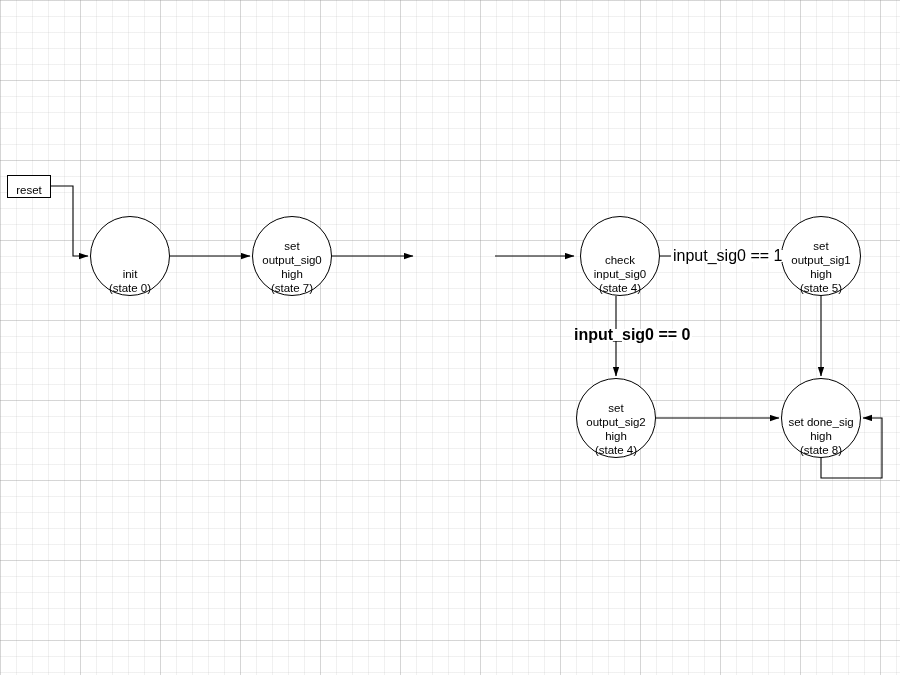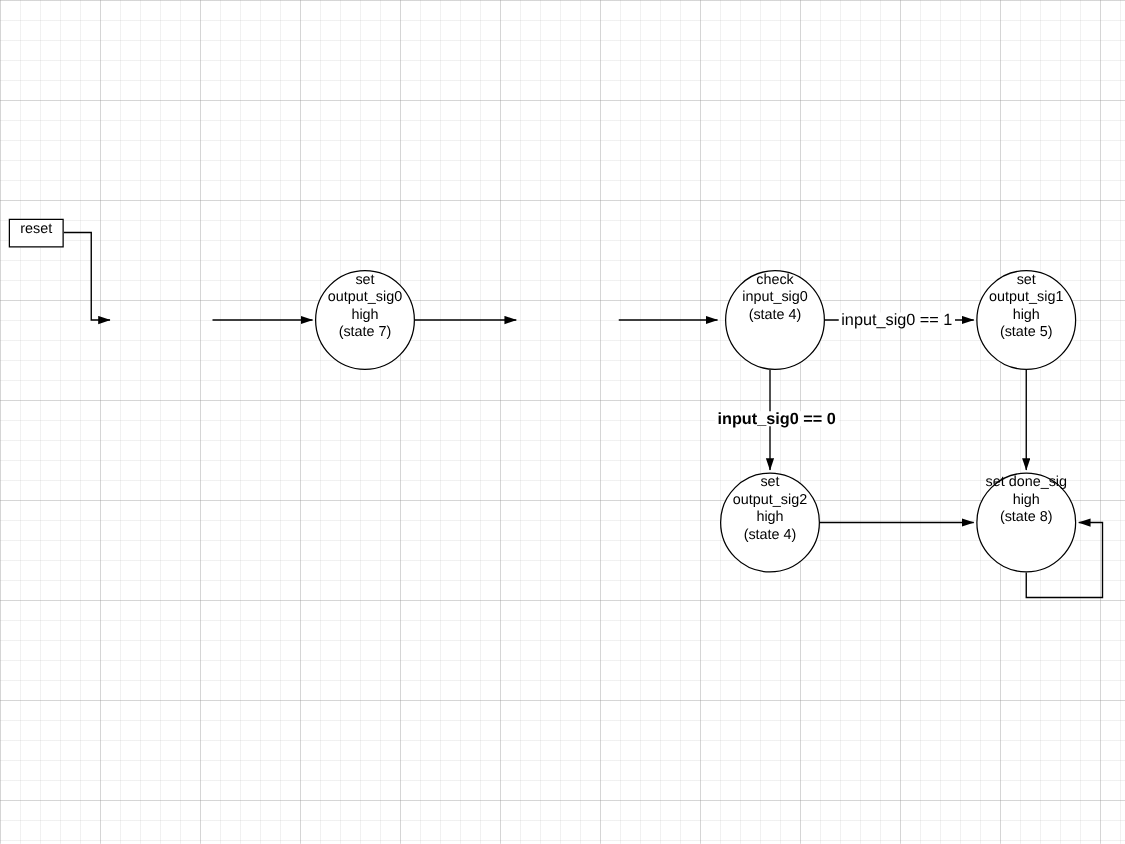--- a/index.html
+++ b/index.html
@@ -37,21 +37,21 @@
     top: 0;
     width: 900px;
     height: 675px;
   }
   .node {
     position: absolute;
     box-sizing: border-box;
     border: 1px solid #000000;
     background: #ffffff;
     display: flex;
-    align-items: flex-start;
+    align-items: flex-end;
     justify-content: center;
     color: #000000;
   }
   .node.circle {
     border-radius: 50%;
   }
   .node-label {
     text-align: center;
     font-size: 11.5px;
     line-height: 14px;
@@ -60,21 +60,21 @@
   }
   .node.box {
     border-radius: 0;
   }
   .box .node-label {
     font-size: 11.5px;
     line-height: 14px;
   }
   .edge-label {
     position: absolute;
-    font-size: 13px;
+    font-size: 16px;
     line-height: 12px;
     color: #000000;
     background: #ffffff;
     white-space: nowrap;
     padding: 0 2px;
   }
 </style>
 </head>
 <body>
 
@@ -103,20 +103,26 @@
 
     <path d="M656,418 L779,418" fill="none" stroke="#000000" stroke-width="1.1" marker-end="url(#arrow)"></path>
 
     <path d="M821,458 L821,478 L882,478 L882,418 L863,418" fill="none" stroke="#000000" stroke-width="1.1" marker-end="url(#arrow)"></path>
   </svg>
 
   <div class="node box" style="left:7px; top:175px; width:44px; height:23px;">
     <div class="node-label">reset</div>
   </div>
 
+  <div class="node circle" style="left:90px; top:216px; width:80px; height:80px;">
+    <div class="node-label">
+      <div>init</div>
+      <div>(state 0)</div>
+    </div>
+  </div>
 
   <div class="node circle" style="left:252px; top:216px; width:80px; height:80px;">
     <div class="node-label">
       <div>set</div>
       <div>output_sig0</div>
       <div>high</div>
       <div>(state 7)</div>
     </div>
   </div>
 

